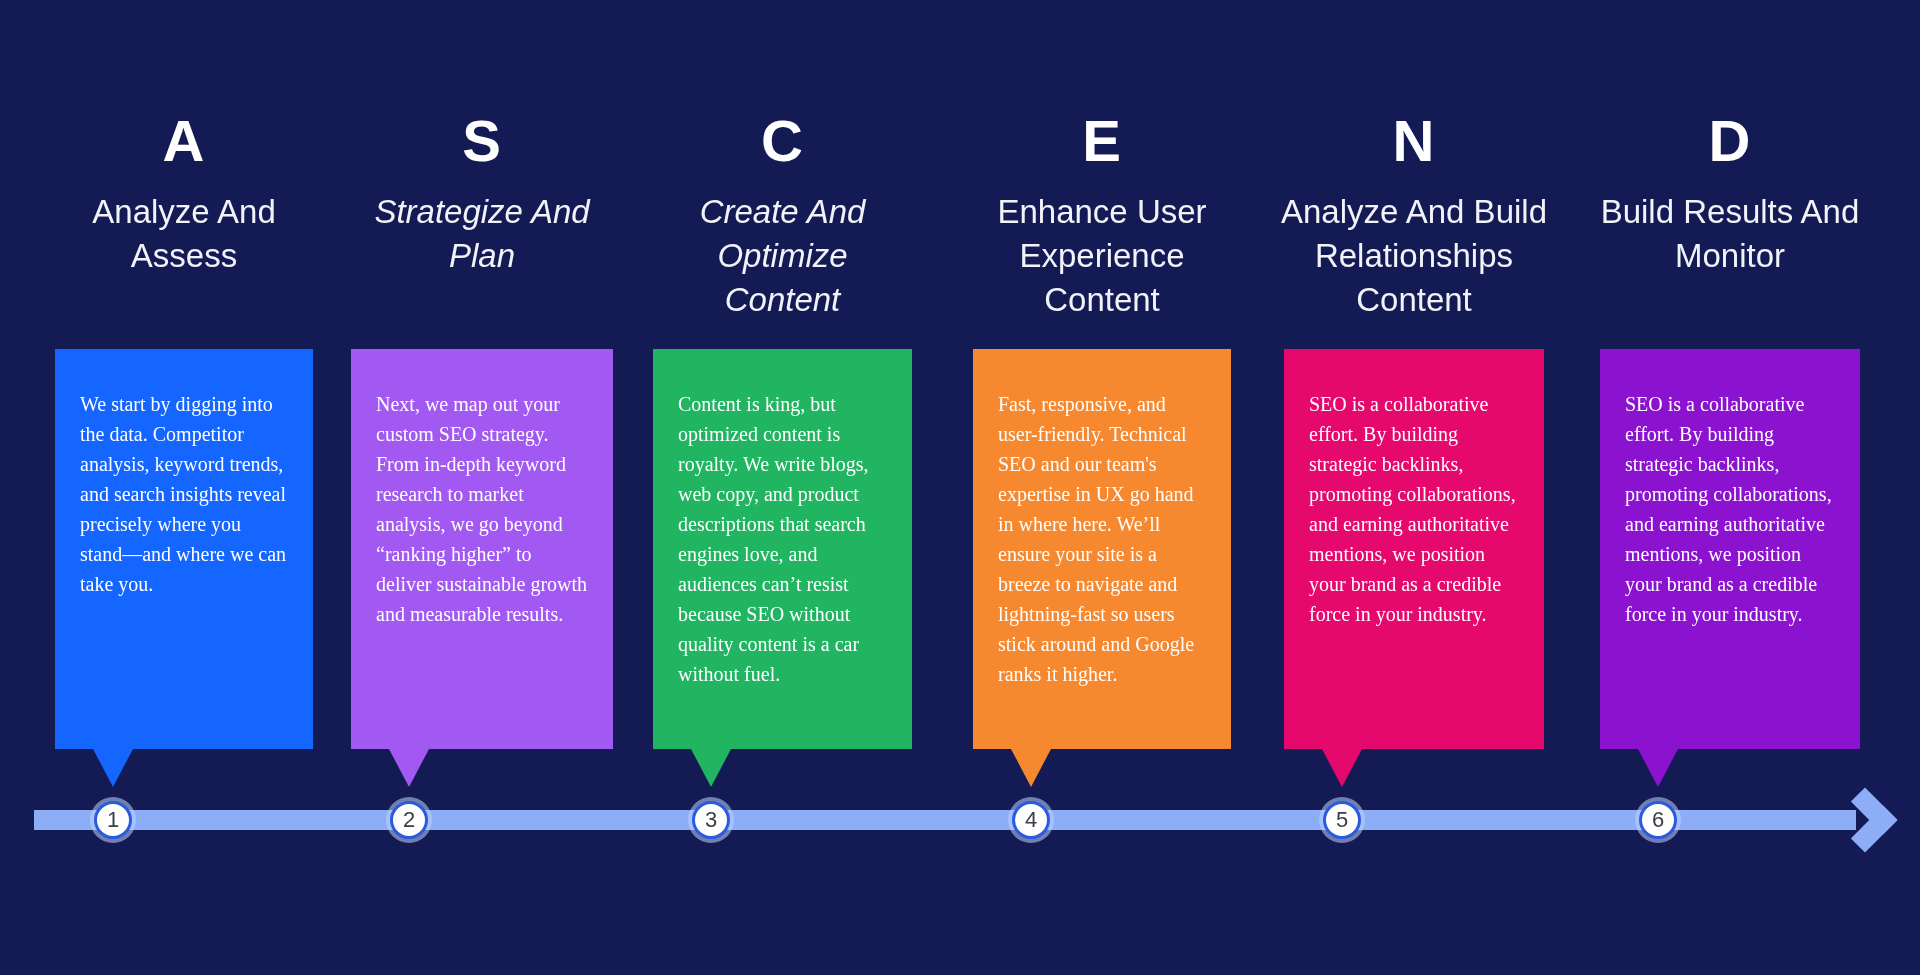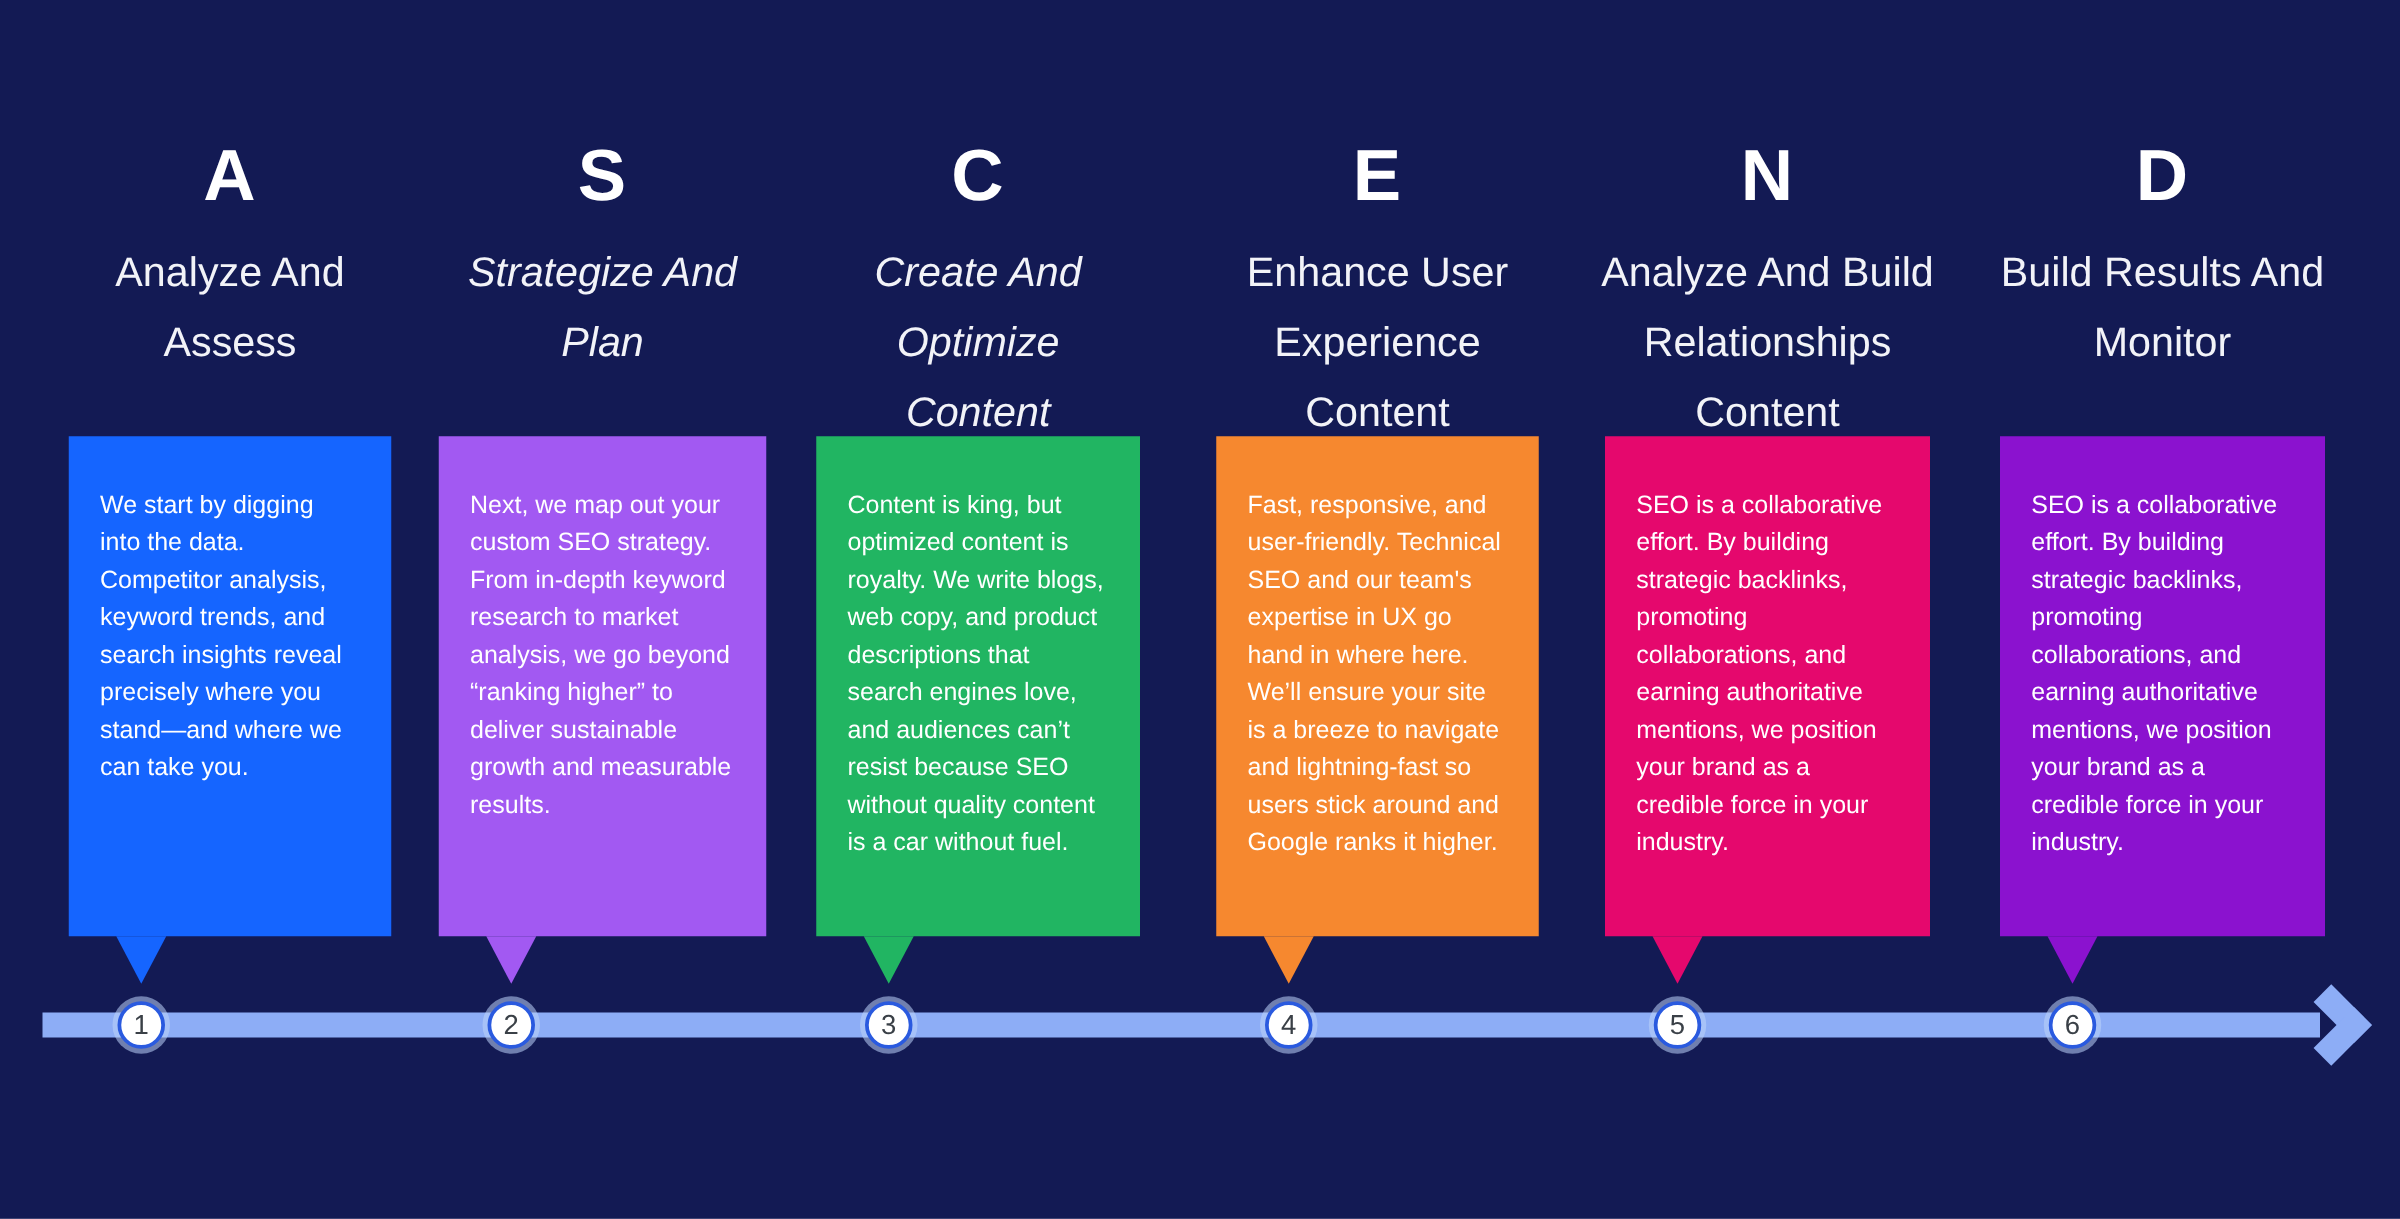--- a/index.html
+++ b/index.html
@@ -12,29 +12,29 @@
   .col { position:absolute; top:112px; height:700px; }
   .col1 { left:55px;  width:258px; }
   .col2 { left:351px; width:262px; }
   .col3 { left:653px; width:259px; }
   .col4 { left:973px; width:258px; }
   .col5 { left:1284px; width:260px; }
   .col6 { left:1600px; width:260px; }
 
   .header { position:absolute; top:0; left:50%; transform:translateX(-50%); width:420px; text-align:center; }
   .letter { font-size:58px; font-weight:700; color:#ffffff; line-height:1; letter-spacing:1px; }
-  .title  { margin:20px auto 0; font-size:33px; line-height:56px; font-weight:400; color:#f2f3f8; }
+  .title  { margin:20px auto 0; font-size:33px; line-height:44px; font-weight:400; color:#f2f3f8; }
   .col1 .title { max-width:240px; }
   .col2 .title { max-width:260px;font-style:italic; }
   .col3 .title { max-width:220px;font-style:italic; }
   .col4 .title { max-width:245px; }
   .col5 .title { max-width:320px; }
   .col6 .title { max-width:260px; }
 
-  .bubble { position:absolute; top:237px; left:0; width:100%; height:400px; background:var(--c); padding:40px 25px 0 25px; }
+  .bubble { position:absolute; top:237px; left:0; width:100%; height:400px; background:var(--c); padding:40px 25px 0 25px;font-family:Liberation Serif, serif; }
   .body { font-size:20px; line-height:30px; color:#ffffff; font-weight:400; }
   .tail { position:absolute; top:100%; left:38px; width:0; height:0;
           border-left:20px solid transparent; border-right:20px solid transparent;
           border-top:38px solid var(--c); }
 
   
   .bar { position:absolute; left:34px; top:810px; width:1822px; height:20px; background:var(--c,#8dadf6); }
   .arrowhead { position:absolute; left:1842px; top:797px; width:46px; height:46px;
                border-top:20px solid var(--c,#8dadf6); border-right:20px solid var(--c,#8dadf6);
                transform:rotate(45deg); }

